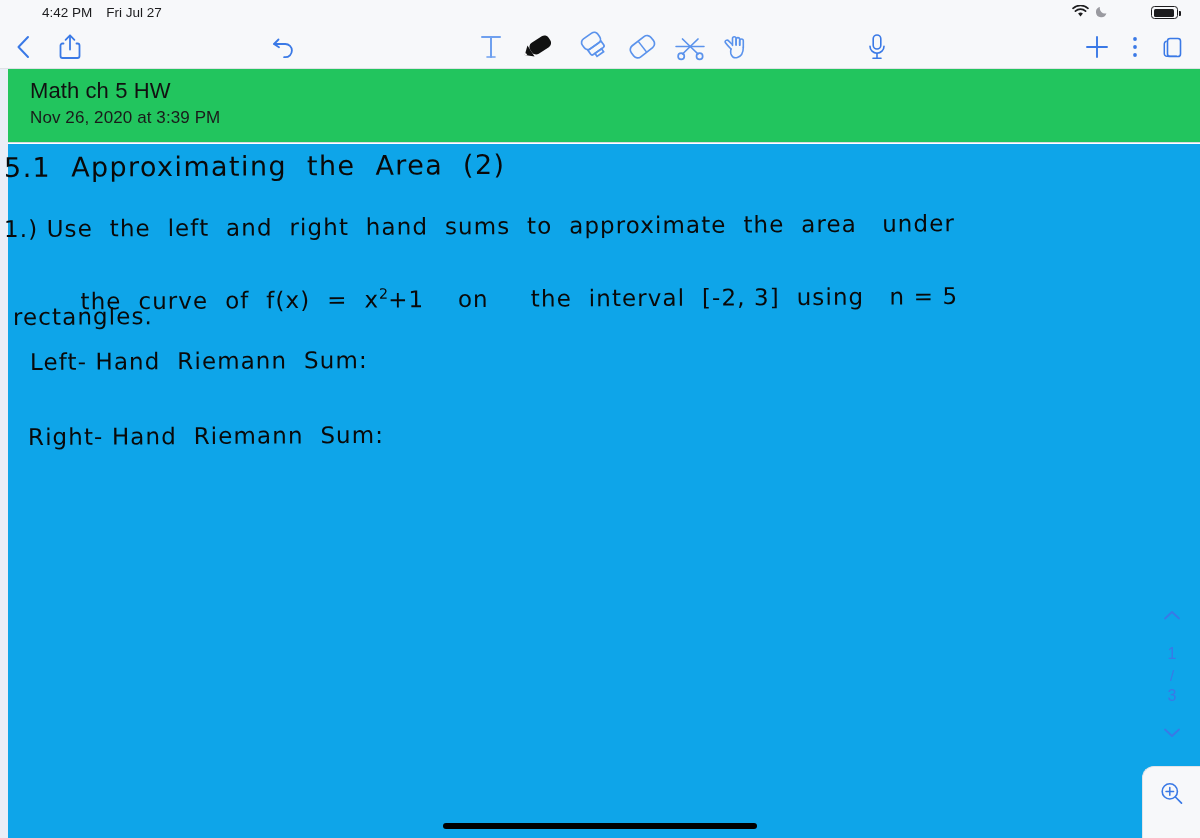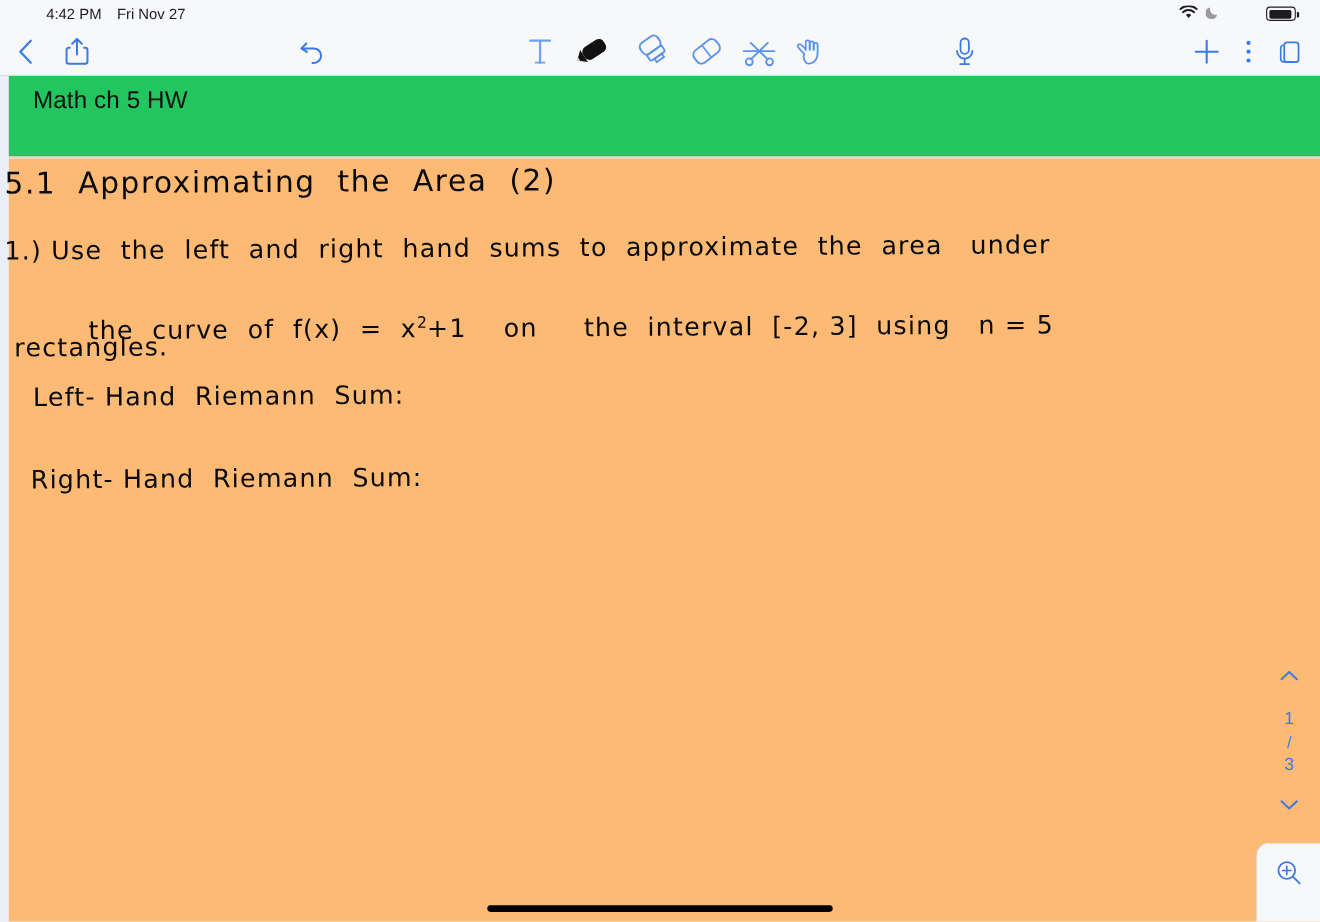--- a/index.html
+++ b/index.html
@@ -61,21 +61,21 @@
   .doc-date { font-size: 17px; color: #1a1a1a; margin-top: 4px; letter-spacing: .1px; }
 
   .leftmargin {
     position: absolute; top: 69px; left: 0; width: 8px; height: 769px;
     background: #e9eef7;
   }
 
   
   .canvas {
     position: absolute; top: 144px; left: 8px; width: 1192px; height: 694px;
-    background: #fdba74;
+    background: #0ea5e9;
   }
   .ink {
     position: absolute;
     color: #090909;
     font-family: "DejaVu Sans", sans-serif;
     white-space: pre;
   }
   .hand-head { font-size: 27px; letter-spacing: 1.4px; }
   .hand-body { font-size: 23px; letter-spacing: 1.1px; }
   .ink sup { font-size: .62em; vertical-align: super; letter-spacing: 0; }
@@ -112,21 +112,21 @@
   }
 </style>
 </head>
 <body>
 
 <div id="app">
 
   <div class="statusbar">
     <div class="status-left">
       <span>4:42 PM</span>
-      <span>Fri Nov 27</span>
+      <span>Fri Jul 27</span>
     </div>
     <div class="status-right">
       <span>
         <svg width="17" height="13" viewBox="0 0 17 13">
           <path d="M8.5 11.4 L6.1 8.6 a3.7 3.7 0 0 1 4.8 0 Z" fill="#1c1c1e"></path>
           <path d="M3.4 6.1 a7.6 7.6 0 0 1 10.2 0" fill="none" stroke="#1c1c1e" stroke-width="1.7" stroke-linecap="round"></path>
           <path d="M1.0 3.3 a11.4 11.4 0 0 1 15.0 0" fill="none" stroke="#1c1c1e" stroke-width="1.7" stroke-linecap="round"></path>
         </svg>
       </span>
       <span>
@@ -253,20 +253,21 @@
           <rect x="7.5" y="5.5" width="13" height="18" rx="2.6" fill="none" stroke="#3a79e6" stroke-width="1.6"></rect>
           <path d="M6.2 8.2 a2.6 2.6 0 0 0 -1.9 2.5 v10 a2.6 2.6 0 0 0 2.6 2.6 h9.6" fill="none" stroke="#3a79e6" stroke-width="1.5" stroke-linecap="round"></path>
         </svg>
       </span>
     </div>
 
   </div>
 
   <div class="titlebar">
     <div class="doc-title">Math ch 5 HW</div>
+    <div class="doc-date">Nov 26, 2020 at 3:39 PM</div>
   </div>
 
   <div class="leftmargin"></div>
 
   <div class="canvas">
 
     <div class="ink hand-head" style="left: -4px; top: 8px;">5.1  Approximating  the  Area  (2)</div>
 
     <div class="ink hand-body" style="left: -4px; top: 72px;">1.) Use  the  left  and  right  hand  sums  to  approximate  the  area   under</div>
 

